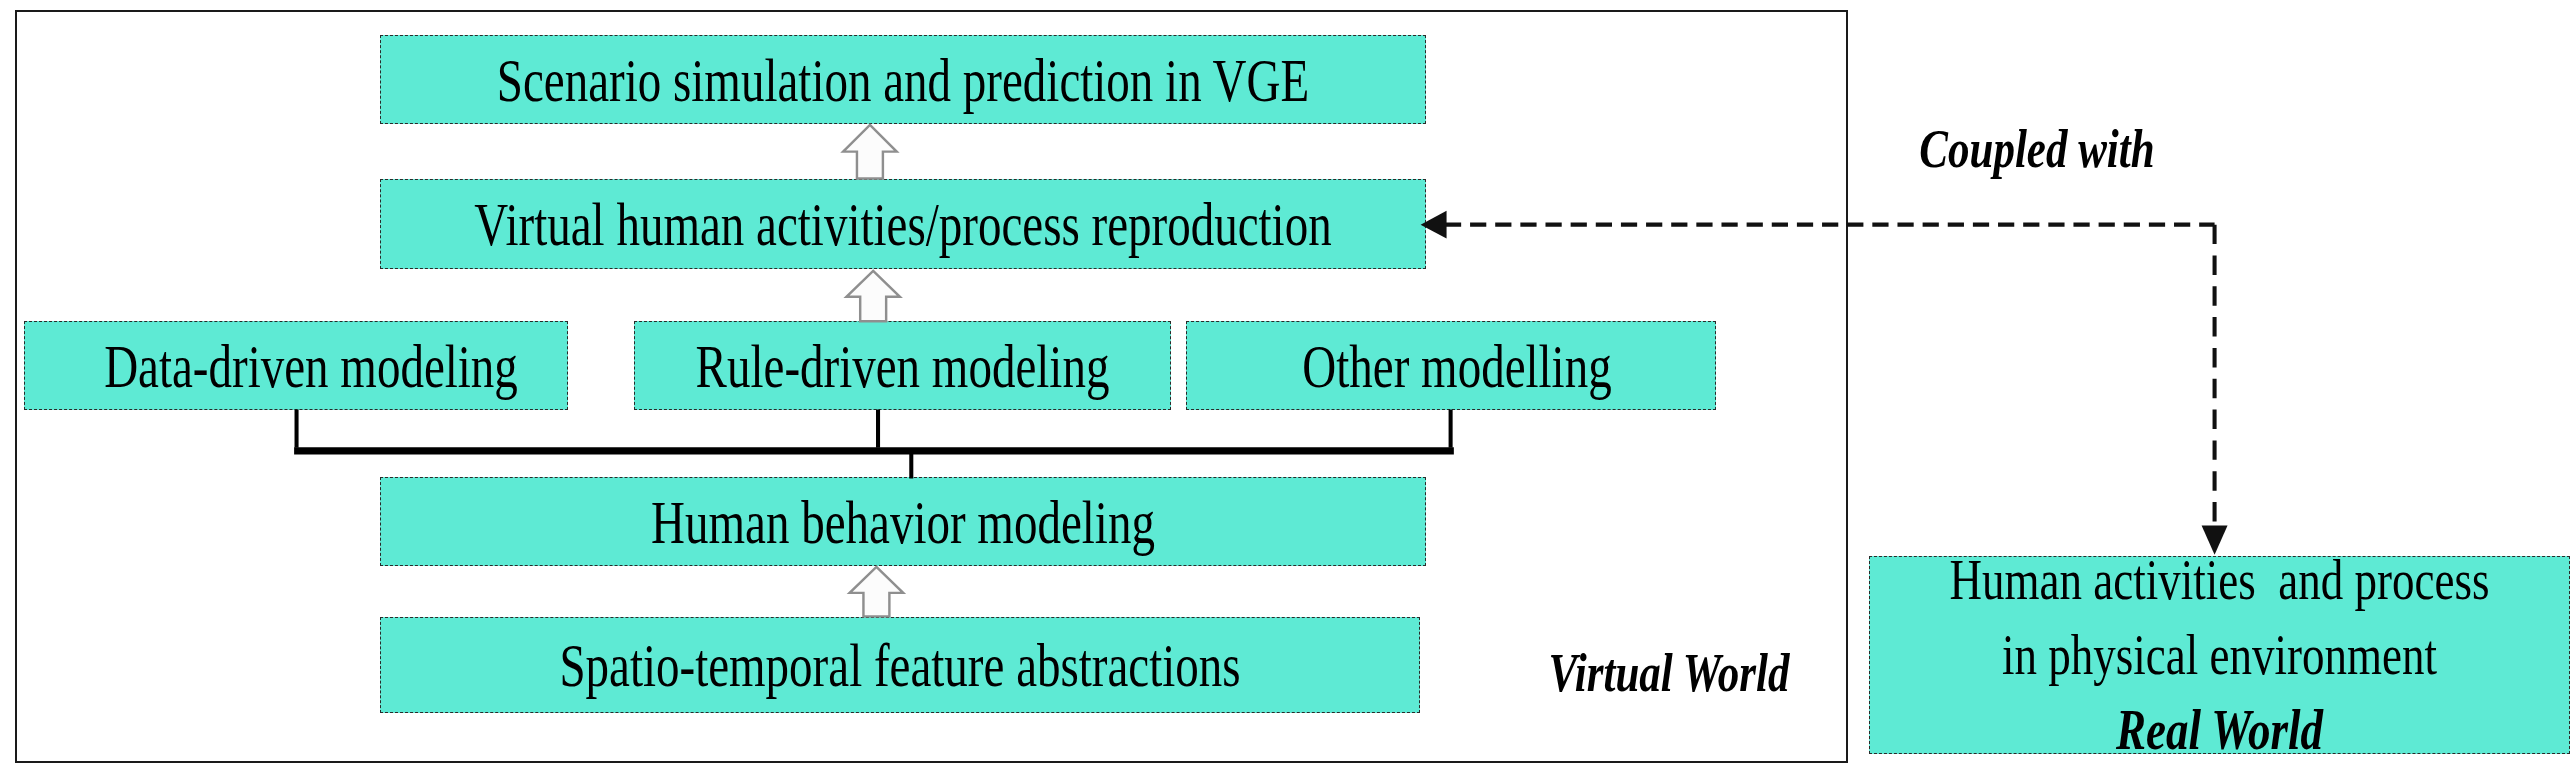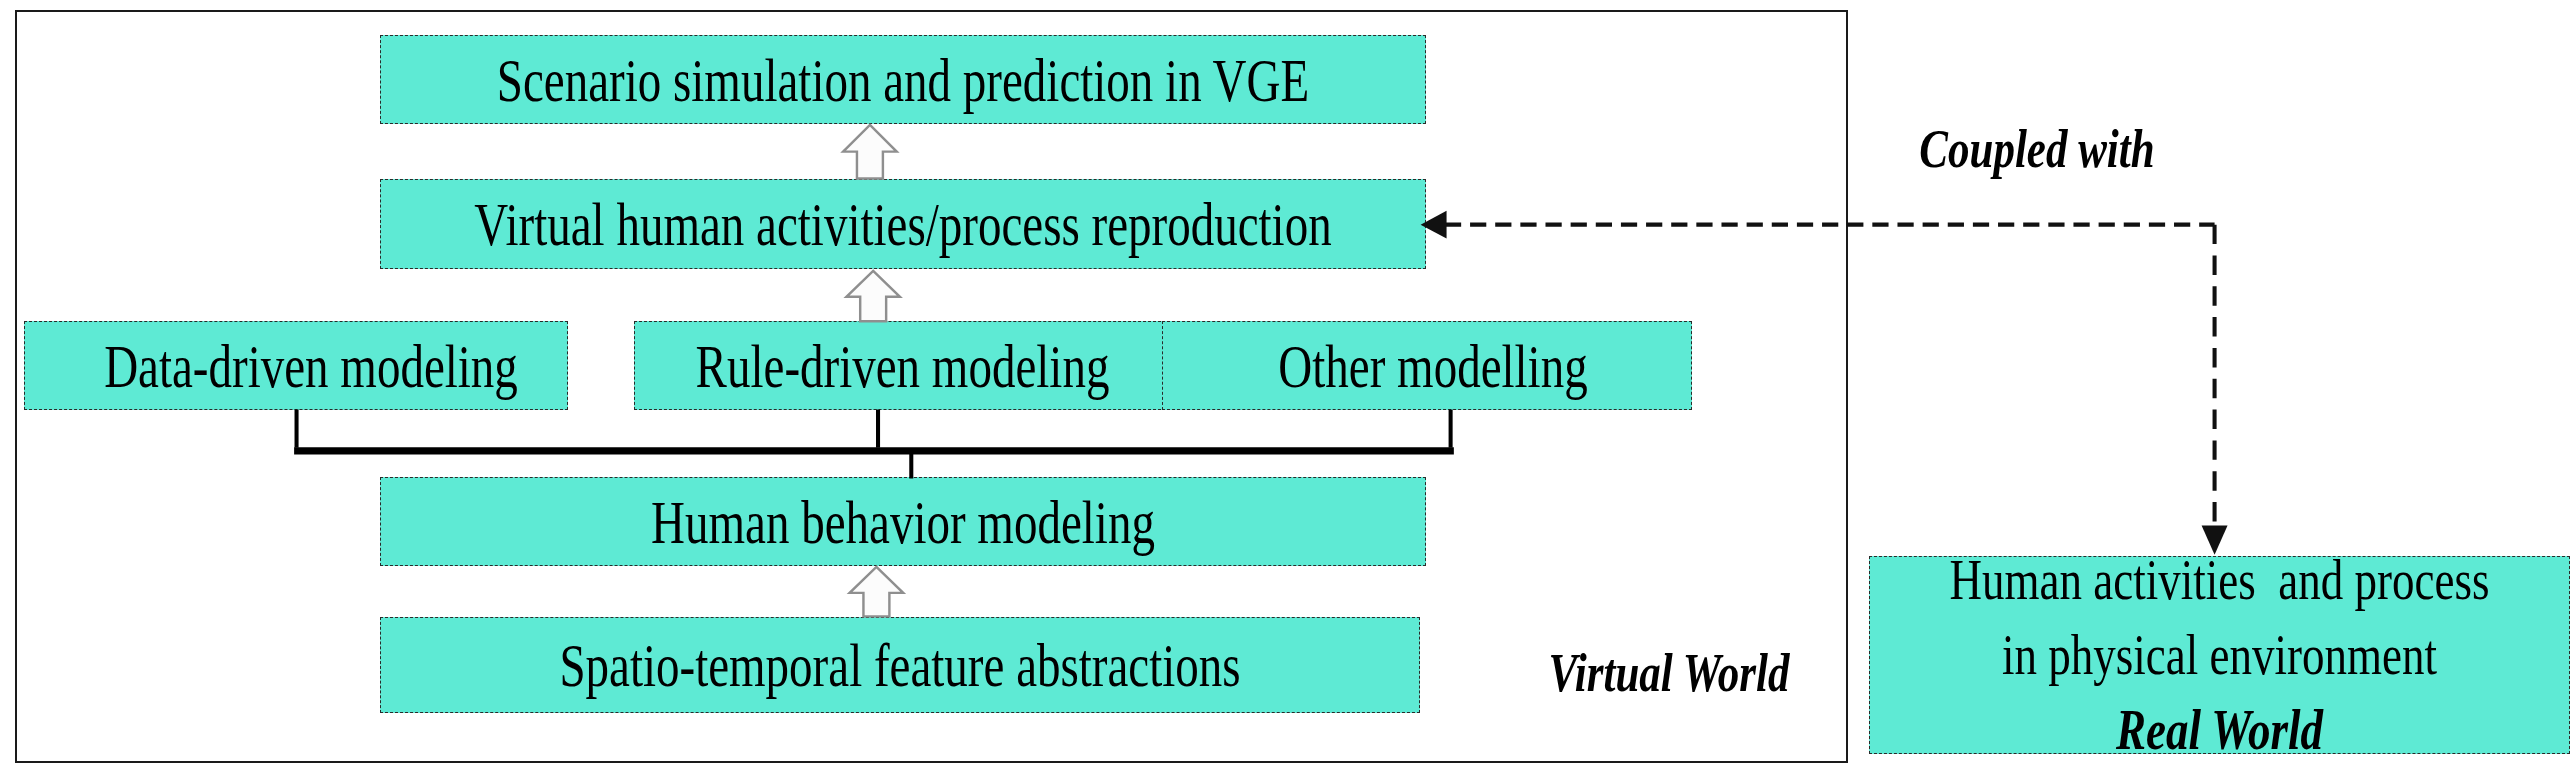--- a/index.html
+++ b/index.html
@@ -27,21 +27,21 @@
     display:inline-block;
     font-size:47px;
     transform:scaleY(1.32);
     white-space:nowrap;
   }
   
   #box-scenario       {left:380px; top:35px;  width:1046px; height:89px;}
   #box-virtual-human  {left:380px; top:179px; width:1046px; height:90px;}
   #box-data-driven    {left:24px;  top:321px; width:544px;  height:89px;padding-left:30px;}
   #box-rule-driven    {left:610px; top:321px; width:537px;  height:89px;margin-left:24px;}
-  #box-other          {left:1162px;top:321px; width:530px;  height:89px;padding-left:12px;}
+  #box-other          {left:1186px;top:321px; width:530px;  height:89px;padding-left:12px;}
   #box-human-behavior {left:380px; top:477px; width:1046px; height:89px;}
   #box-spatio         {left:380px; top:617px; width:1040px; height:96px;}
   #box-real-world     {left:1869px;top:556px; width:701px;  height:198px;}
 
   #box-real-world .reallines{
     display:inline-block;
     transform:scaleY(1.25);
     font-size:45px;
     line-height:60px;
     text-align:center;

